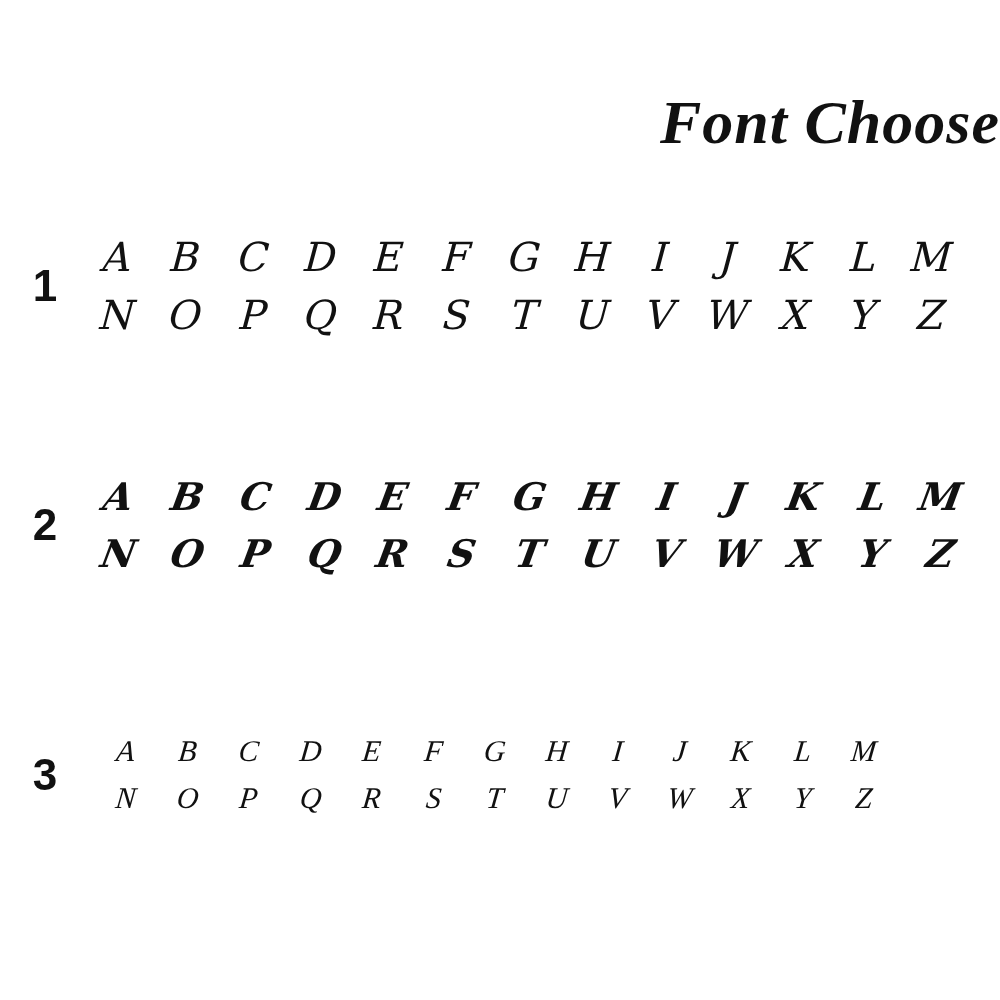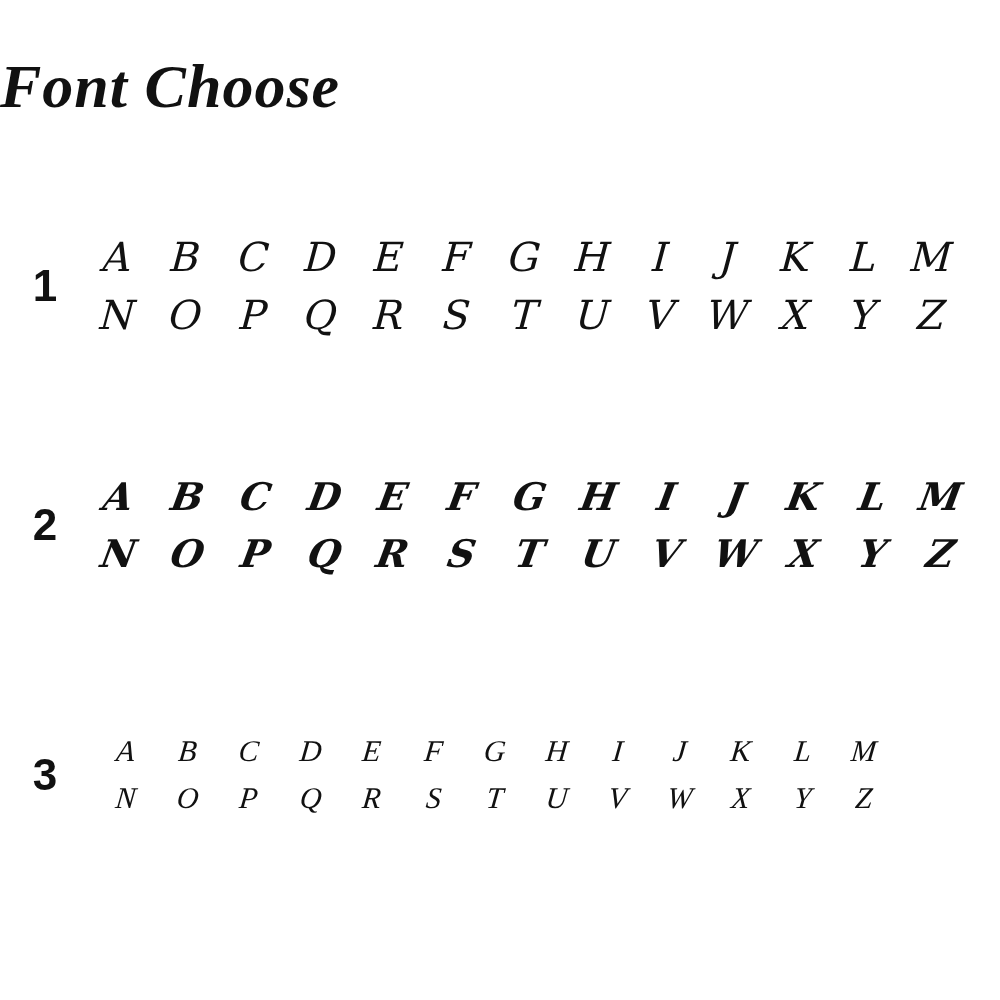--- a/index.html
+++ b/index.html
@@ -15,29 +15,29 @@
     position: relative;
     overflow: hidden;
   }
   .page {
     width: 1000px;
     height: 1000px;
     position: relative;
     background: #ffffff;
   }
   .title {
-    text-align: left;
+    text-align: right;
     font-family: "Liberation Serif", serif;
     font-style: italic;
     font-weight: bold;
     font-size: 62px;
     letter-spacing: 1px;
     color: #111111;
     margin: 0;
-    padding-top: 52px;
+    padding-top: 88px;
     line-height: 1.1;
     user-select: none;
   }
   .font-block {
     position: absolute;
     left: 0;
     width: 1000px;
     display: flex;
     align-items: center;
   }

